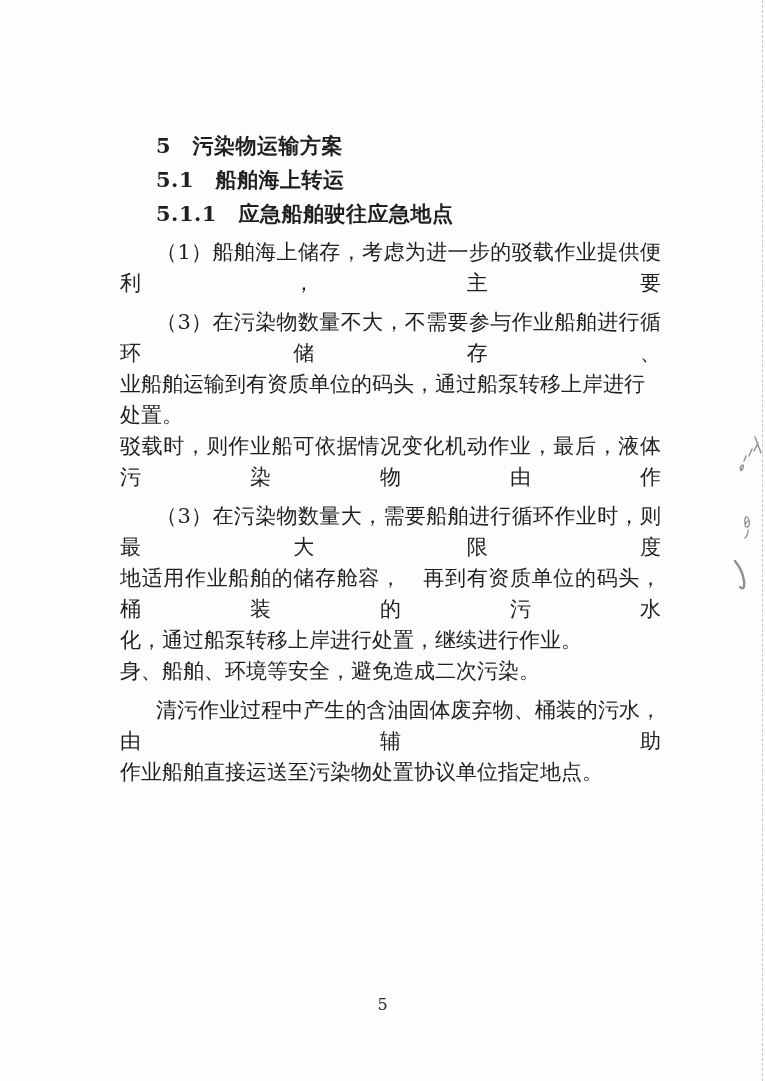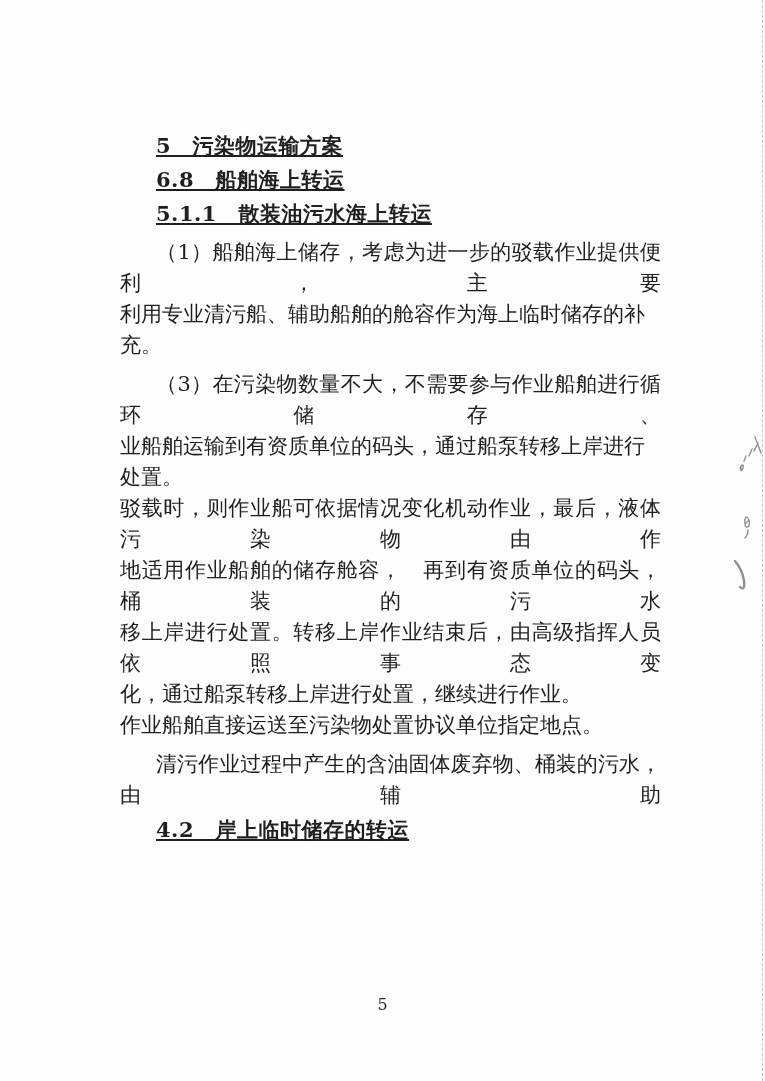--- a/index.html
+++ b/index.html
@@ -36,21 +36,20 @@
   .fill {
     text-align: justify;
     text-align-last: justify;
   }
   .first { text-indent: 36px; margin-top: 8px; }
   .heading {
     font-weight: bold;
     text-indent: 36px;
     margin: 3px 0;
     letter-spacing: 0.5px;
-    text-decoration: underline;
   }
   .footer {
     position: absolute;
     left: 0;
     top: 995px;
     width: 765px;
     text-align: center;
     font-size: 16px;
     color: #2a2a2a;
   }
@@ -65,40 +64,39 @@
 </style>
 </head>
 <body>
 
 <div class="page">
 
   <div class="scan-edge"></div>
 
   <div class="content">
     <div class="line heading">5　污染物运输方案</div>
-    <div class="line heading">6.8　船舶海上转运</div>
-    <div class="line heading">5.1.1　散装油污水海上转运</div>
+    <div class="line heading">5.1　船舶海上转运</div>
+    <div class="line heading">5.1.1　应急船舶驶往应急地点</div>
 
     <div class="line first fill">（1）船舶海上储存，考虑为进一步的驳载作业提供便利，主要</div>
-    <div class="line">利用专业清污船、辅助船舶的舱容作为海上临时储存的补充。</div>
 
     <div class="line first fill">（3）在污染物数量不大，不需要参与作业船舶进行循环储存、</div>
     <div class="line">业船舶运输到有资质单位的码头，通过船泵转移上岸进行处置。</div>
     <div class="line fill">驳载时，则作业船可依据情况变化机动作业，最后，液体污染物由作</div>
 
+    <div class="line first fill">（3）在污染物数量大，需要船舶进行循环作业时，则最大限度</div>
     <div class="line fill">地适用作业船舶的储存舱容，　再到有资质单位的码头，桶装的污水</div>
-    <div class="line fill">移上岸进行处置。转移上岸作业结束后，由高级指挥人员依照事态变</div>
     <div class="line">化，通过船泵转移上岸进行处置，继续进行作业。</div>
 
+    <div class="line">身、船舶、环境等安全，避免造成二次污染。</div>
 
 
+    <div class="line first fill">清污作业过程中产生的含油固体废弃物、桶装的污水，　由辅助</div>
     <div class="line">作业船舶直接运送至污染物处置协议单位指定地点。</div>
-    <div class="line first fill">清污作业过程中产生的含油固体废弃物、桶装的污水，　由辅助</div>
 
-    <div class="line heading">4.2　岸上临时储存的转运</div>
 
   </div>
 
   <svg class="handwriting" viewBox="0 0 34 170" xmlns="http://www.w3.org/2000/svg">
     <g fill="none" stroke="#6b6b6b" stroke-linecap="round">
       <path stroke-width="1.4" d="M30 28 L24 12 M23 26 l4 -8 m-9 13 l3 -7 m-8 12 l2 -5 m-6 12 c2 -4 4 -4 3 0 c-1 3 -3 4 -2 0"></path>
       <path stroke-width="1.3" d="M17 96 c-3 2 -4 6 -1 6 c3 0 3 -6 1 -9 c-2 -3 -4 0 -3 6 m3 6 c0 3 -1 6 -3 8"></path>
       <path stroke-width="2.4" d="M4 136 c5 6 8 12 9 20 c1 7 -1 9 -4 6"></path>
     </g>
   </svg>

